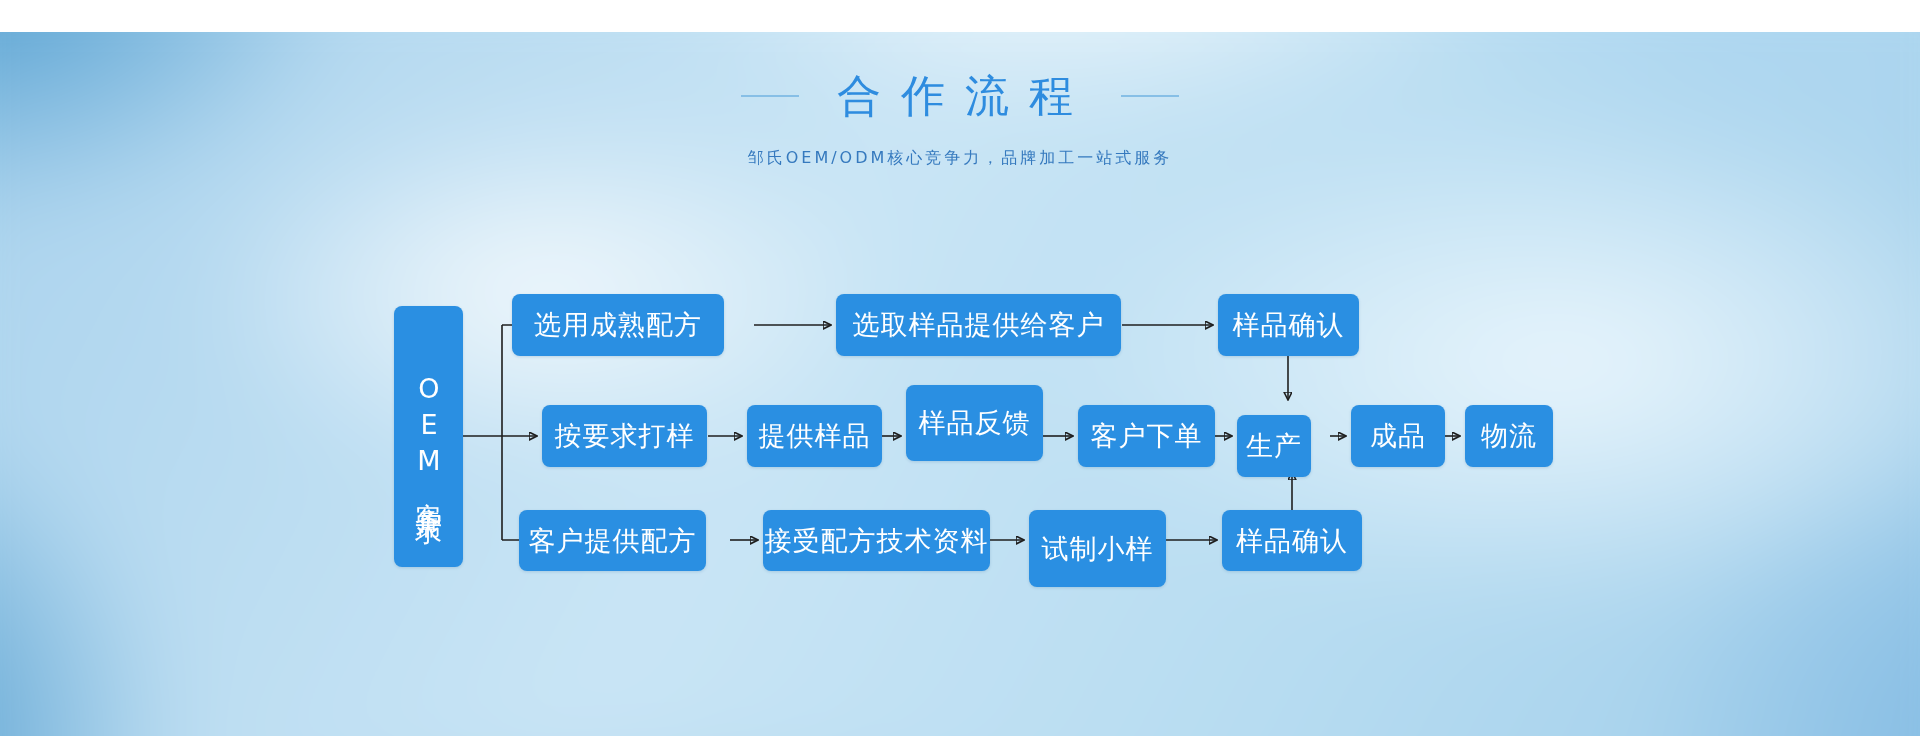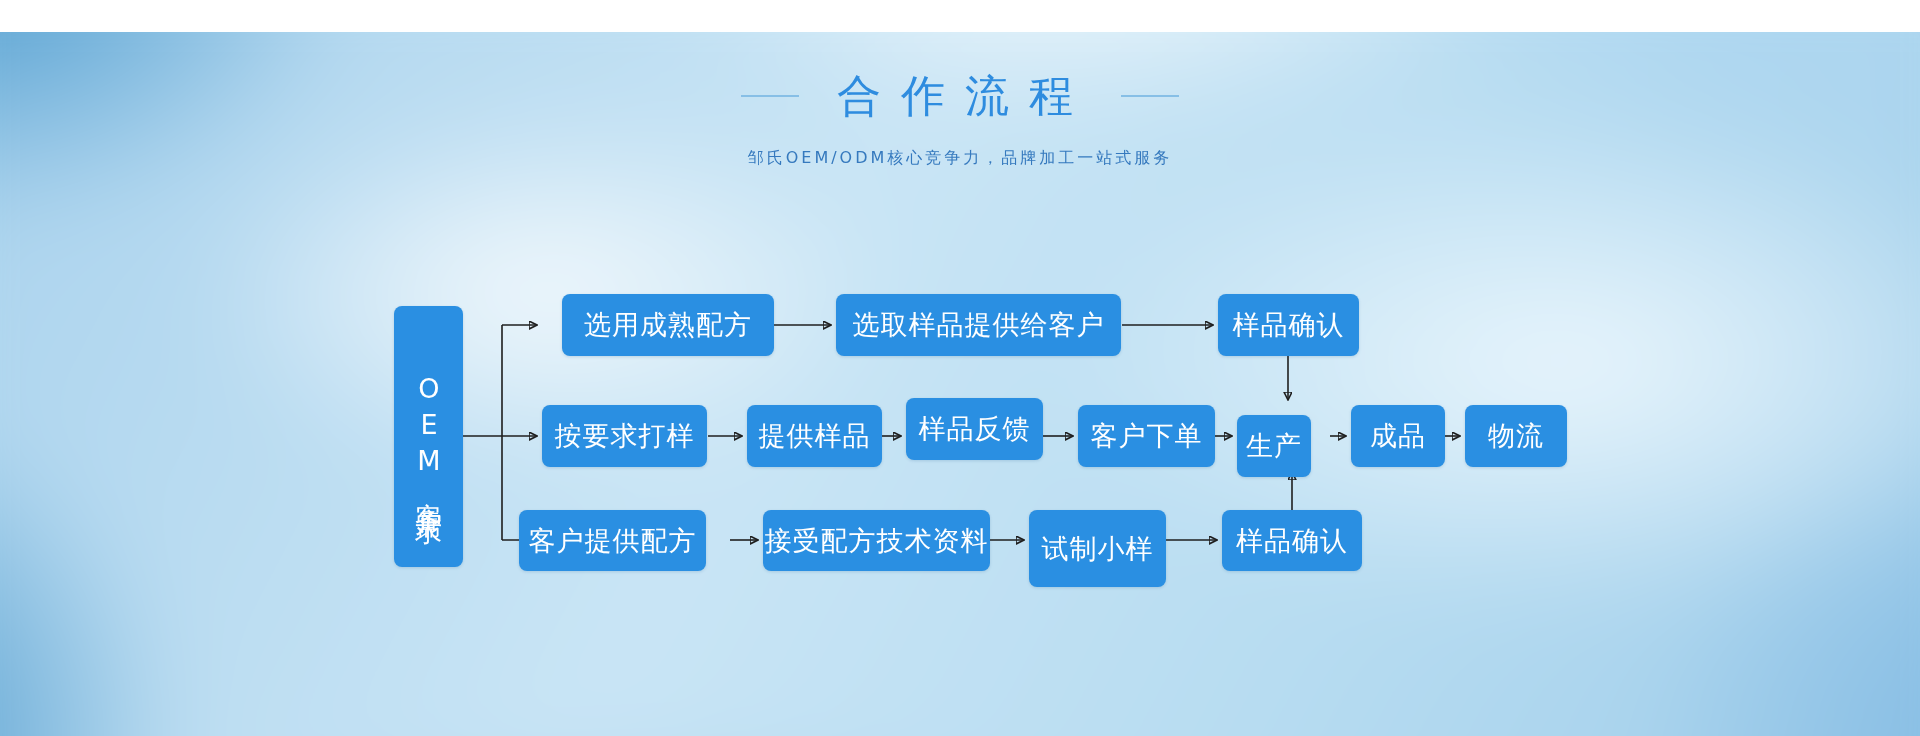--- a/index.html
+++ b/index.html
@@ -145,31 +145,31 @@
         <line x1="730" y1="508" x2="757" y2="508" marker-end="url(#ah)"></line>
         <line x1="989" y1="508" x2="1023" y2="508" marker-end="url(#ah)"></line>
         <line x1="1166" y1="508" x2="1216" y2="508" marker-end="url(#ah)"></line>
 
         <line x1="1288" y1="324" x2="1288" y2="367" marker-end="url(#ah)"></line>
         <line x1="1292" y1="478" x2="1292" y2="441" marker-end="url(#ah)"></line>
       </svg>
 
       <div class="node root" style="left:394px; top:274px; width:69px; height:261px;">OEM客户需求</div>
 
-      <div class="node" style="left:562px; top:262px; width:212px; height:62px;">选用成熟配方</div>
+      <div class="node" style="left:512px; top:262px; width:212px; height:62px;">选用成熟配方</div>
       <div class="node" style="left:836px; top:262px; width:285px; height:62px;">选取样品提供给客户</div>
       <div class="node" style="left:1218px; top:262px; width:141px; height:62px;">样品确认</div>
 
       <div class="node" style="left:542px; top:373px; width:165px; height:62px;">按要求打样</div>
       <div class="node" style="left:747px; top:373px; width:135px; height:62px;">提供样品</div>
-      <div class="node" style="left:906px; top:366px; width:137px; height:62px;">样品反馈</div>
+      <div class="node" style="left:906px; top:353px; width:137px; height:76px;">样品反馈</div>
       <div class="node" style="left:1078px; top:373px; width:137px; height:62px;">客户下单</div>
       <div class="node" style="left:1237px; top:383px; width:74px; height:62px;">生产</div>
       <div class="node" style="left:1351px; top:373px; width:94px; height:62px;">成品</div>
-      <div class="node" style="left:1465px; top:373px; width:102px; height:62px;">物流</div>
+      <div class="node" style="left:1465px; top:373px; width:88px; height:62px;">物流</div>
 
       <div class="node" style="left:519px; top:478px; width:187px; height:61px;">客户提供配方</div>
       <div class="node" style="left:763px; top:478px; width:227px; height:61px;">接受配方技术资料</div>
       <div class="node" style="left:1029px; top:478px; width:137px; height:77px;">试制小样</div>
       <div class="node" style="left:1222px; top:478px; width:140px; height:61px;">样品确认</div>
 
     </div>
   </div>
 </div>
 

